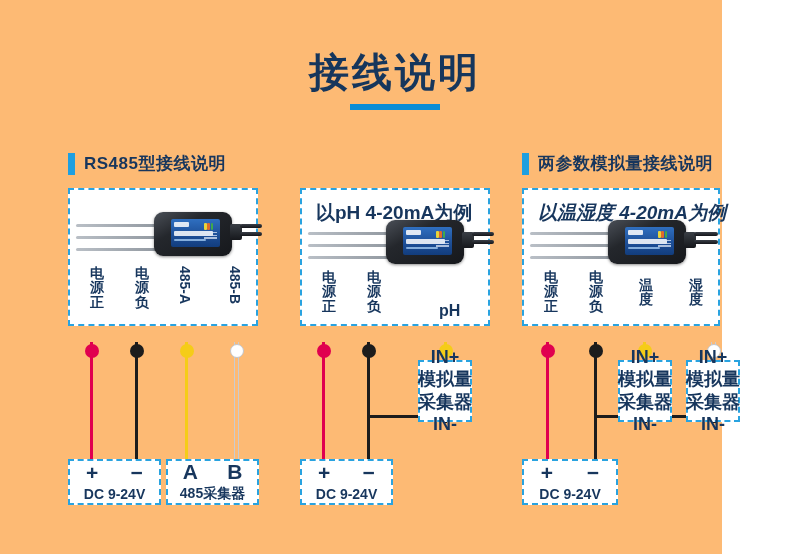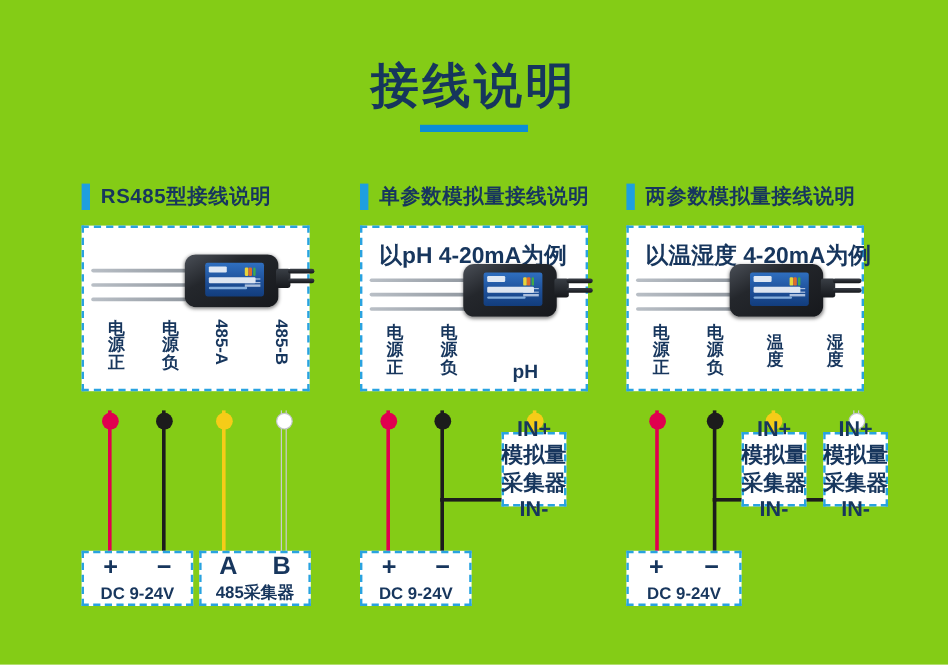--- a/index.html
+++ b/index.html
@@ -2,21 +2,21 @@
 <html><head>
 <meta charset="utf-8">
 <style>
   * { box-sizing: border-box; margin: 0; padding: 0; }
   html, body {
     width: 790px; height: 554px;
     background: #ffffff;
     font-family: "Liberation Sans", "DejaVu Sans", sans-serif;
     overflow: hidden;
   }
-  #stage { position: relative; width: 790px; height: 554px; background: #84cc16; }
+  #stage { position: relative; width: 722px; height: 554px; background: #fdba74; }
 
   
   .page-title {
     position: absolute; left: 0; top: 48px; width: 790px;
     text-align: center;
     font-size: 40px; font-weight: bold; color: #16365c;
     letter-spacing: 3px; line-height: 48px;
   }
   .title-underline {
     position: absolute; left: 350px; top: 104px;
@@ -85,20 +85,21 @@
     line-height: 1.02; text-align: center; width: 18px;
   }
   .vlabel span { display: block; }
   .rotlabel {
     position: absolute; font-size: 14px; font-weight: bold; color: #17365d;
     transform: rotate(90deg); transform-origin: left top; white-space: nowrap;
   }
   .hlabel {
     position: absolute; font-size: 14px; font-weight: bold; color: #17365d;
     white-space: nowrap;
+    margin-left: 12px;
   }
 
   
   .wire { position: absolute; width: 3px; }
   .wire.red    { background: #e0004f; }
   .wire.black  { background: #1c1c1c; }
   .wire.yellow { background: #f5cc18; }
   .wire.white  { background: transparent; border-left: 1px solid #c9ccd1; border-right: 1px solid #c9ccd1; width: 5px; }
   .node { position: absolute; width: 14px; height: 14px; border-radius: 50%; }
   .node.red    { background: #e0004f; }
@@ -200,24 +201,20 @@
   </div>
 
   <div class="tbox" style="left:166px; top:459px; width:93px; height:46px;">
     <div class="tbox-row">
       <span class="tsym">A</span>
       <span class="tsym">B</span>
     </div>
     <div class="tcap">485采集器</div>
   </div>
 
-  <div class="sec-head" style="left:300px; top:152px;">
-    <div class="sec-bar"></div>
-    <div class="sec-title">单参数模拟量接线说明</div>
-  </div>
 
   <div class="dev-box" style="left:300px; top:188px; width:190px; height:138px;">
     <div class="example-note" style="left:14px; top:10px;">以pH  4-20mA为例</div>
     <div class="sensor">
       <div class="prong" style="left:6px;  top:42px; width:92px;"></div>
       <div class="prong" style="left:6px;  top:54px; width:92px;"></div>
       <div class="prong" style="left:6px;  top:66px; width:92px;"></div>
       <div class="body" style="left:84px; top:30px; width:78px; height:44px;">
         <div class="body-label">
           <div class="bl-line bl-brand"></div>
@@ -280,21 +277,21 @@
     </div>
     <div class="tcap">DC 9-24V</div>
   </div>
 
   <div class="sec-head" style="left:522px; top:152px;">
     <div class="sec-bar"></div>
     <div class="sec-title">两参数模拟量接线说明</div>
   </div>
 
   <div class="dev-box" style="left:522px; top:188px; width:198px; height:138px;">
-    <div class="example-note" style="left:14px; top:10px;">以温湿度  4-20mA为例</div>
+    <div class="example-note" style="left:14px; top:10px;font-style:italic;">以温湿度  4-20mA为例</div>
     <div class="sensor">
       <div class="prong" style="left:6px;  top:42px; width:92px;"></div>
       <div class="prong" style="left:6px;  top:54px; width:92px;"></div>
       <div class="prong" style="left:6px;  top:66px; width:92px;"></div>
       <div class="body" style="left:84px; top:30px; width:78px; height:44px;">
         <div class="body-label">
           <div class="bl-line bl-brand"></div>
           <div class="bl-line bl-main"></div>
           <div class="bl-line bl-sub"></div>
           <div class="bl-chip">

